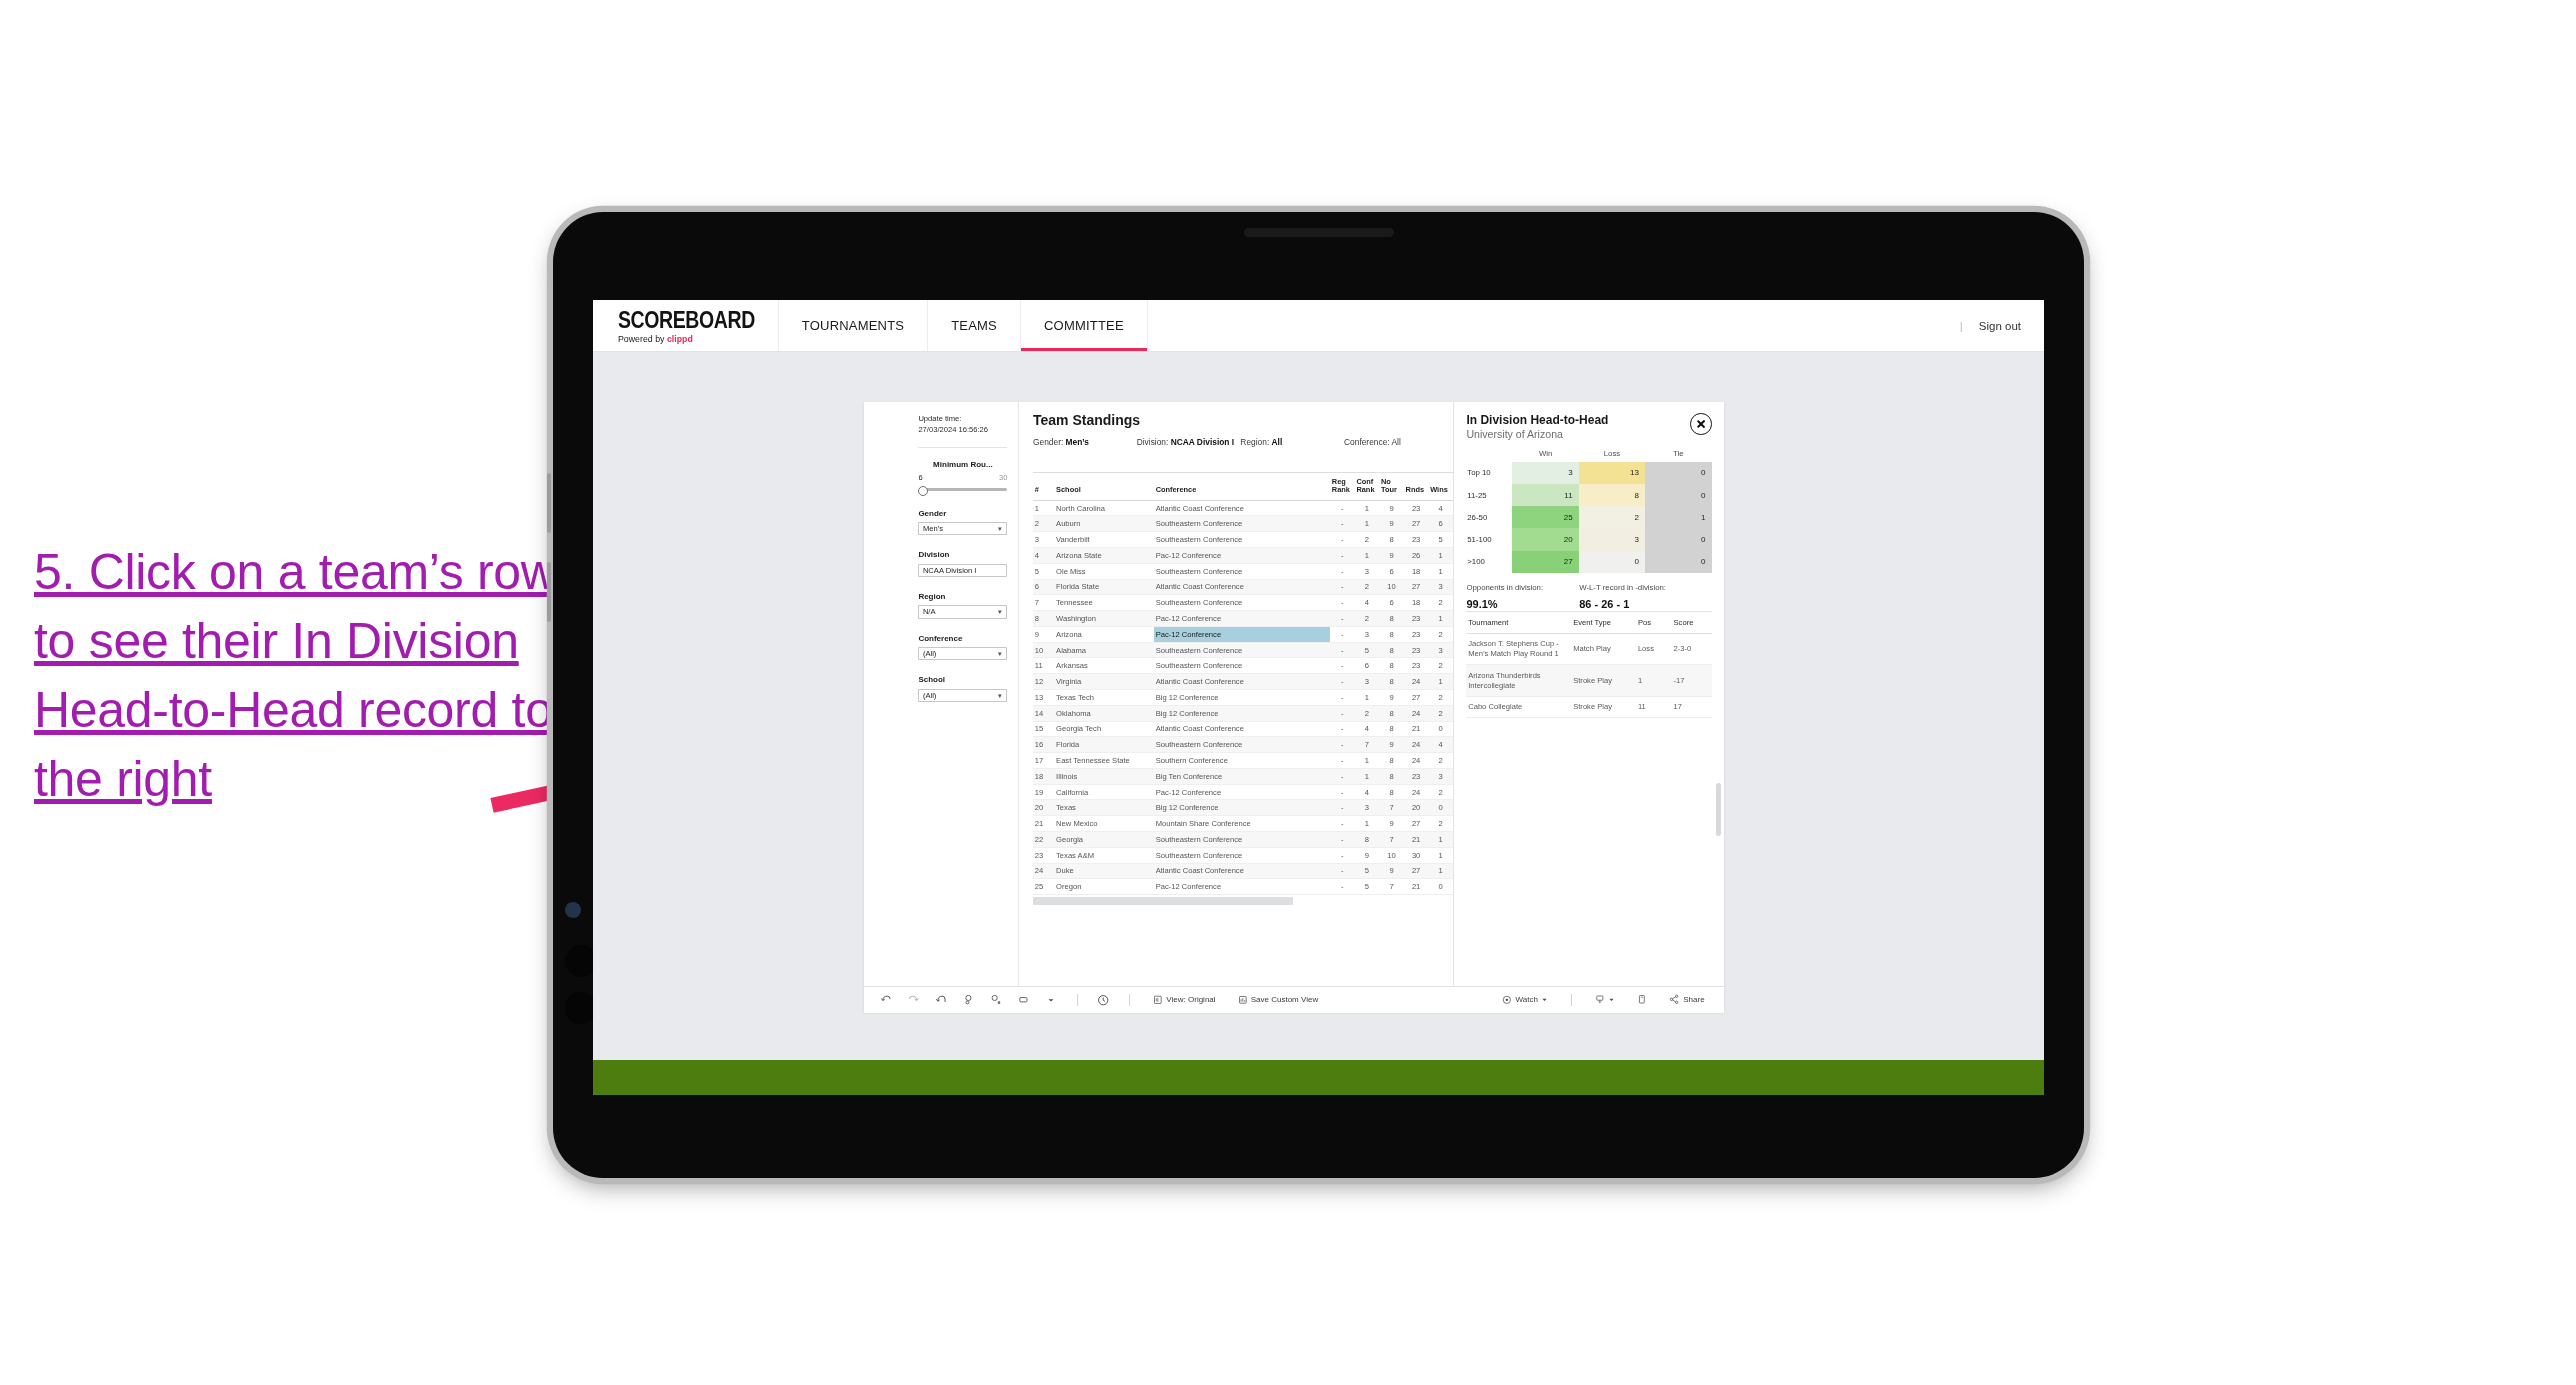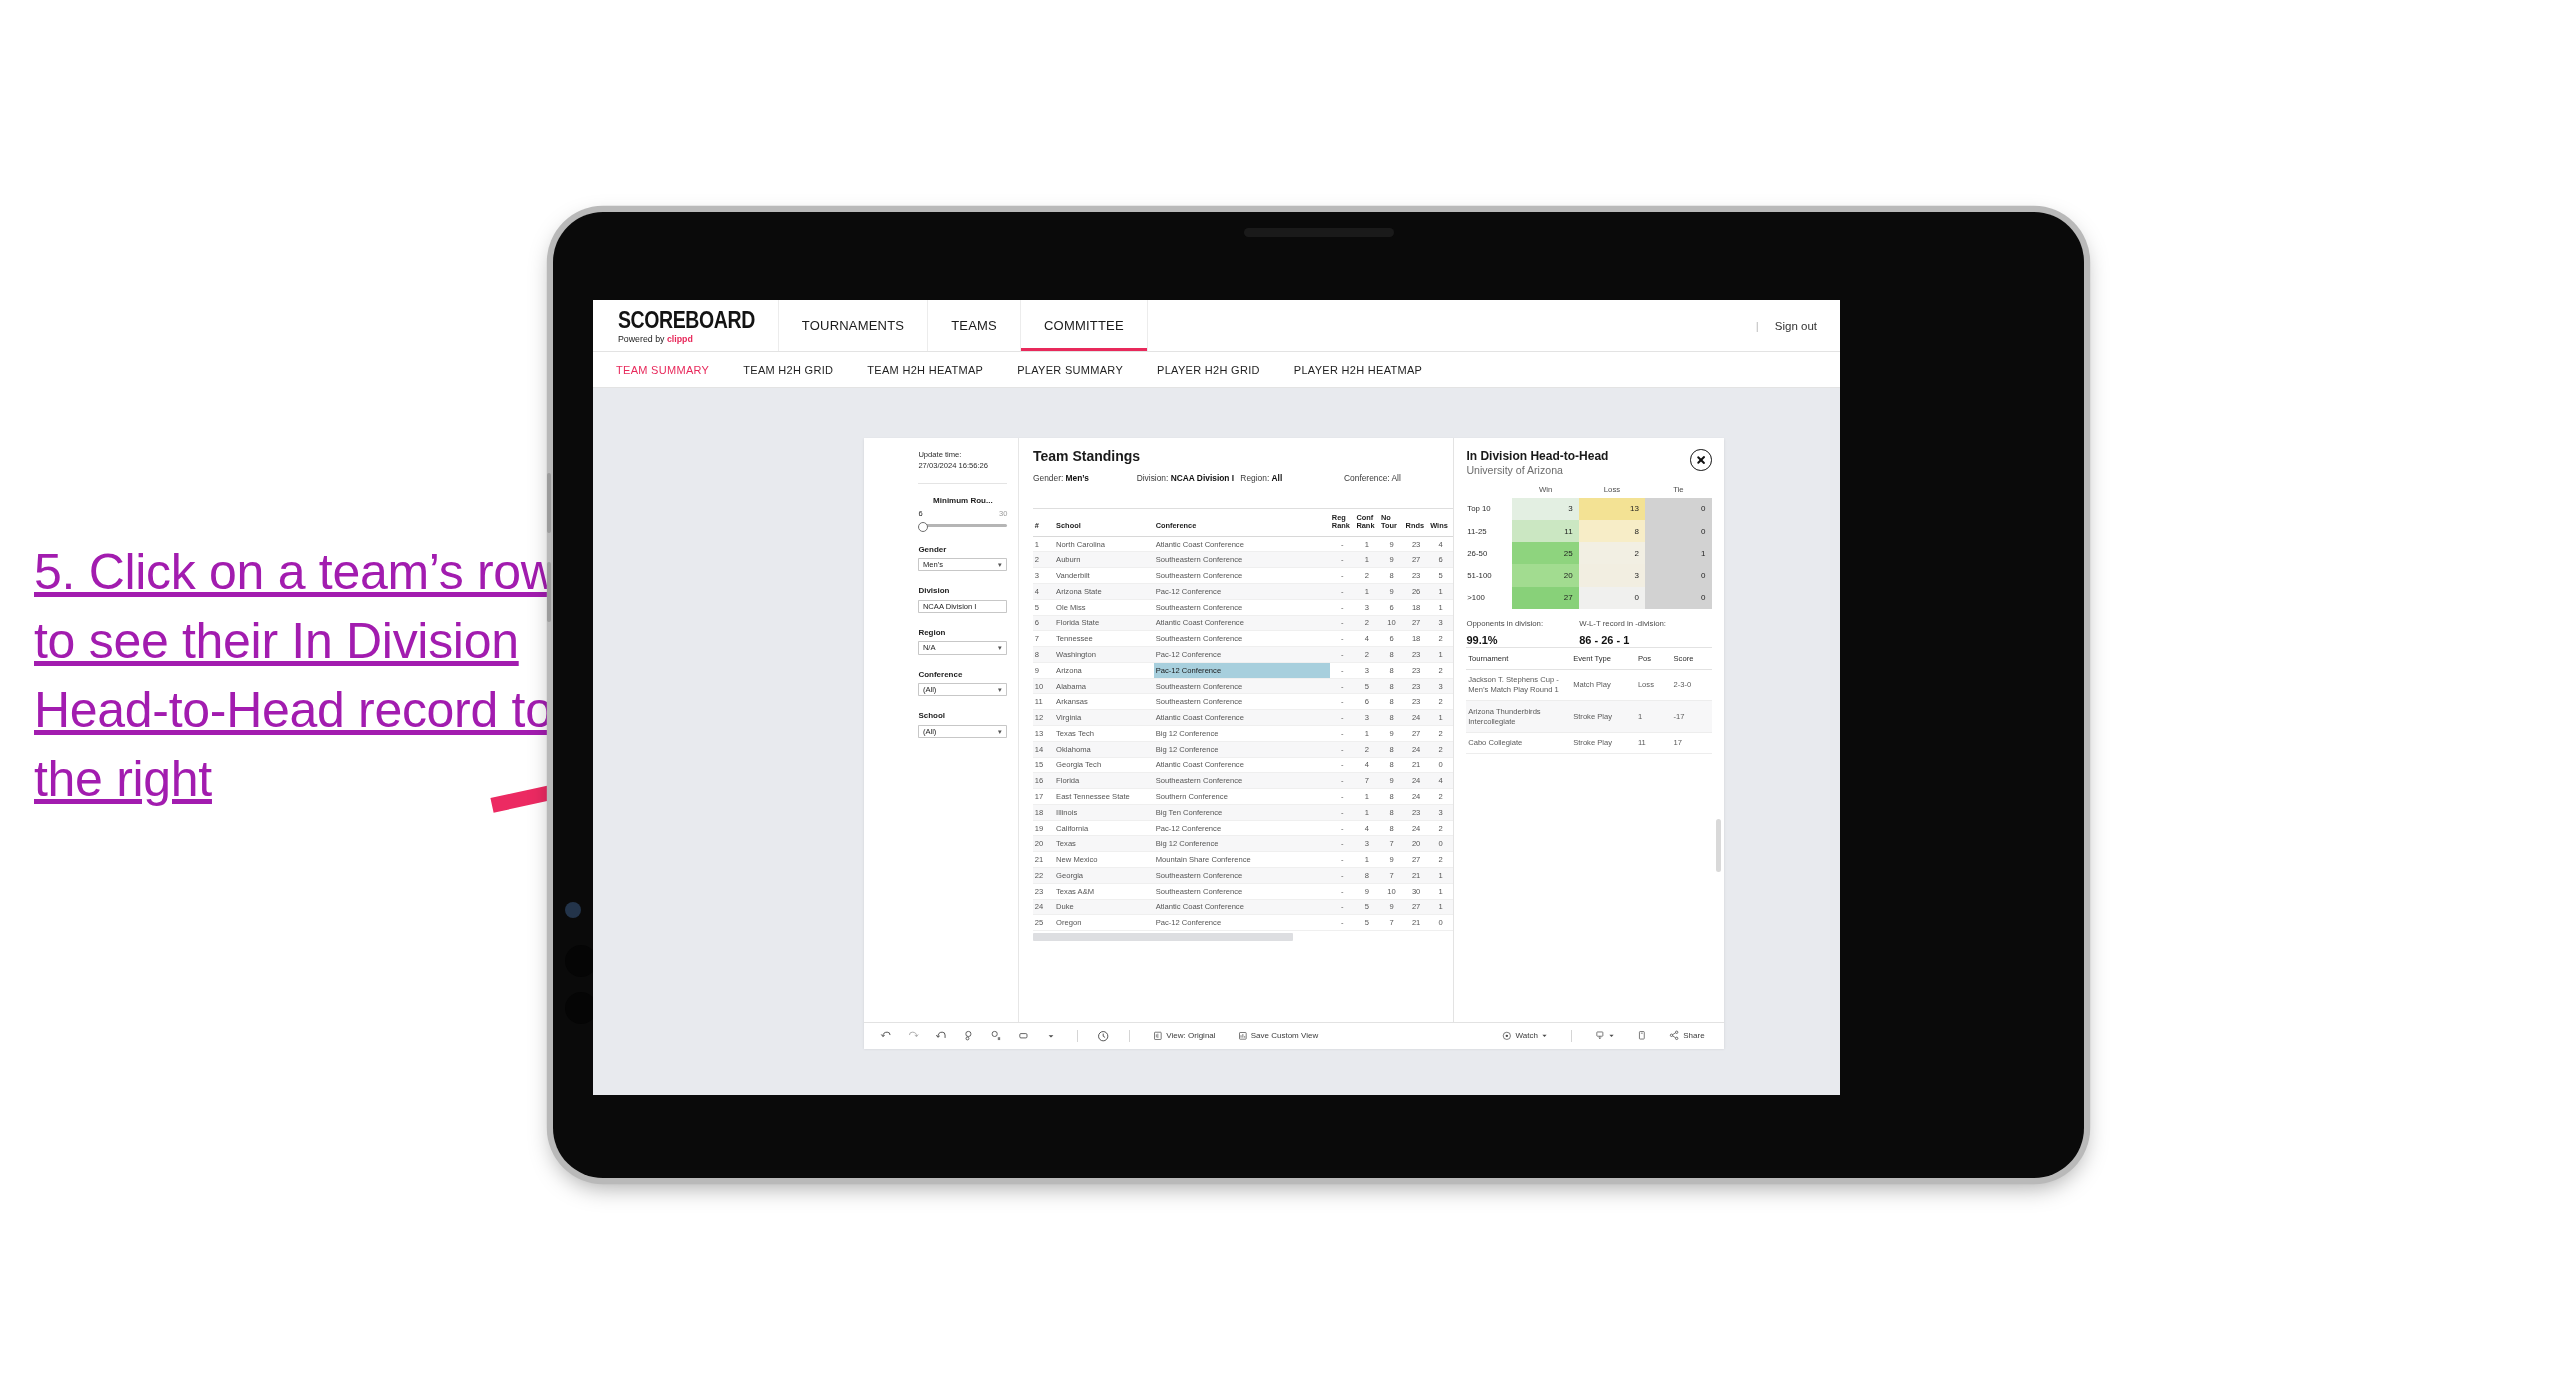--- a/index.html
+++ b/index.html
@@ -30,21 +30,21 @@
   #tablet .btn{position:absolute;left:-6.2px;width:4.4px;border-radius:2.7px;background:#9c9c9c;}
   #tablet .btn.v1{top:261px;height:60px;}
   #tablet .btn.v2{top:350px;height:60px;}
   #tablet .dot{position:absolute;left:12.4px;border-radius:50%;background:#050505;}
   #tablet .dot.d0{top:690px;width:16px;height:16px;background:#23344a;}
   #tablet .dot.d1{top:733px;width:32px;height:32px;}
   #tablet .dot.d2{top:780px;width:32px;height:32px;}
 
   
   #screen{
-    position:absolute;left:40px;top:88px;width:1247px;height:795px;
+    position:absolute;left:40px;top:88px;width:1451px;height:795px;
     background:#4d7c0f;overflow:hidden;
   }
 
   
   .topnav{height:51px;background:#fff;display:flex;align-items:stretch;
     border-bottom:0.9px solid #e3e3e3;position:relative;}
   .brand{padding:7px 23px 5.3px 25px;display:flex;flex-direction:column;justify-content:center;
     border-right:0.9px solid #ececec;min-width:135px;}
   .brand .bt{font-size:19.5px;font-weight:bold;letter-spacing:-0.4px;color:#131313;
     line-height:1;font-family:"Liberation Sans",sans-serif;transform:scaleY(1.18);transform-origin:left top;}
@@ -187,28 +187,20 @@
       </div>
       <div class="navitem">TOURNAMENTS</div>
       <div class="navitem">TEAMS</div>
       <div class="navitem active">COMMITTEE</div>
       <div class="signout">
         <span class="sep">|</span>
         <span>Sign out</span>
       </div>
     </div>
 
-    <div class="subnav">
-      <div class="st active">TEAM SUMMARY</div>
-      <div class="st">TEAM H2H GRID</div>
-      <div class="st">TEAM H2H HEATMAP</div>
-      <div class="st">PLAYER SUMMARY</div>
-      <div class="st">PLAYER H2H GRID</div>
-      <div class="st">PLAYER H2H HEATMAP</div>
-    </div>
 
     <div class="canvas">
       <div class="dash">
         <div class="dashbody">
 
           <div class="filters">
             <div class="updtime">
               <div>Update time:</div>
               <div>27/03/2024 16:56:26</div>
             </div>

